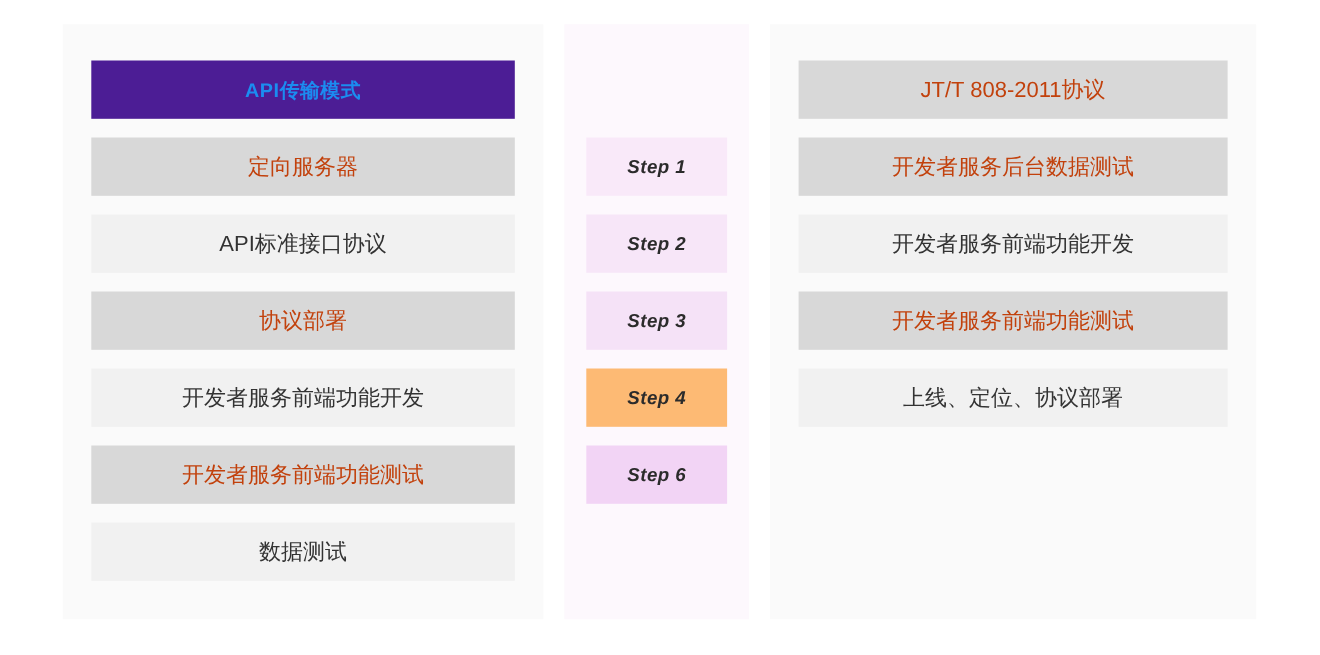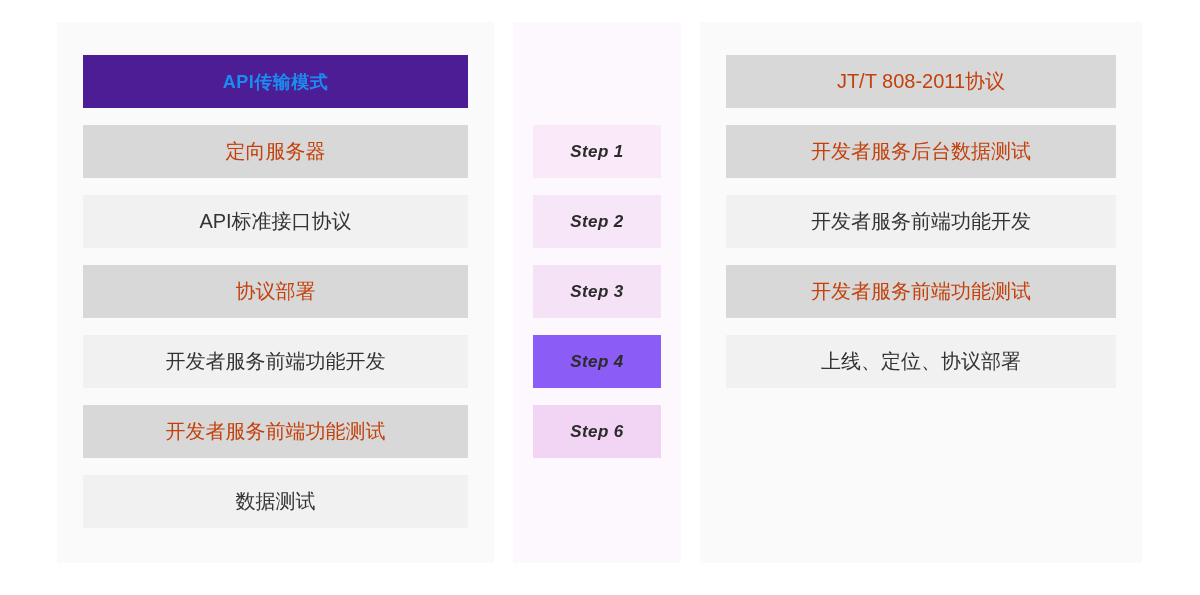--- a/index.html
+++ b/index.html
@@ -86,21 +86,21 @@
       <div class="cell cell-dark">开发者服务前端功能测试</div>
       <div class="cell cell-light">数据测试</div>
     </div>
   </div>
 
   <div class="panel panel-mid">
     <div class="rowstack">
       <div class="cell cell-step" style="background:#f9e9f9">Step 1</div>
       <div class="cell cell-step" style="background:#f7e6f8">Step 2</div>
       <div class="cell cell-step" style="background:#f5e2f7">Step 3</div>
-      <div class="cell cell-step" style="background:#8b5cf6">Step 4</div>
+      <div class="cell cell-step" style="background:#fdba74">Step 4</div>
       <div class="cell cell-step" style="background:#f2d4f5">Step 6</div>
     </div>
   </div>
 
   <div class="panel panel-right">
     <div class="rowstack">
 
       <div class="cell cell-dark">JT/T 808-2011协议</div>
       <div class="cell cell-dark">开发者服务后台数据测试</div>
       <div class="cell cell-light">开发者服务前端功能开发</div>

